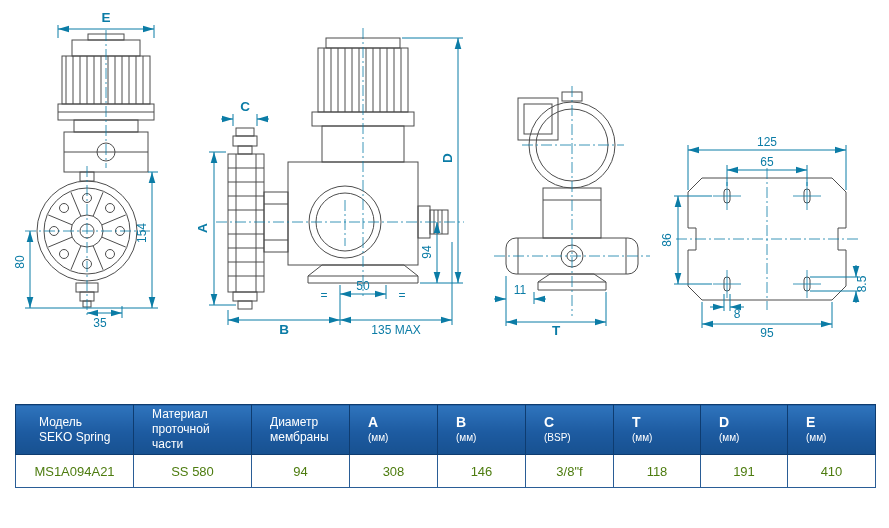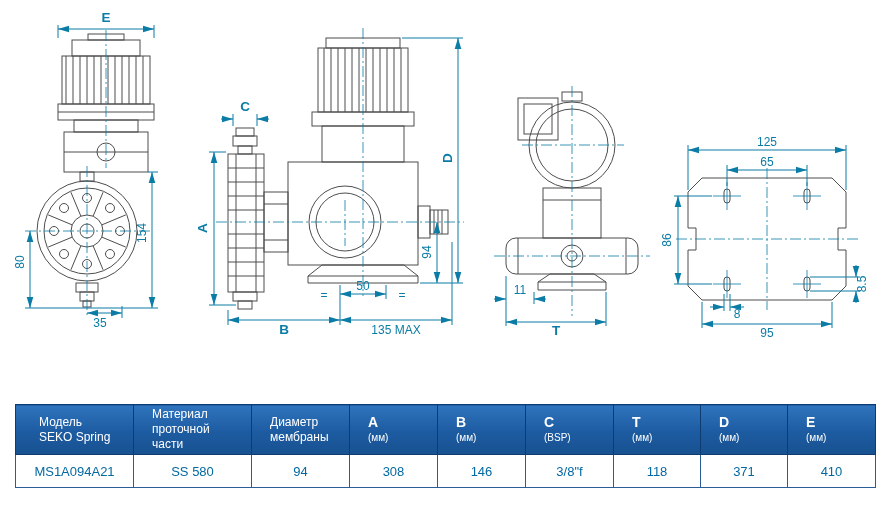--- a/index.html
+++ b/index.html
@@ -7,21 +7,21 @@
   .sheet{position:absolute;top:0;left:0;width:889px;height:528px;background:#fff}
   svg.draw{position:absolute;top:0;left:0}
   .dln{stroke:#4d4d4d;stroke-width:1;fill:none}
   .dim{stroke:#0b7ca6;stroke-width:1;fill:none}
   .cl{stroke:#0b7ca6;stroke-width:.8;fill:none;stroke-dasharray:11 3 2 3}
   .clx{stroke:#0b7ca6;stroke-width:.8;fill:none}
   .dimt{fill:#0b7ca6;font-size:12px;font-family:"Liberation Sans",sans-serif}
   .dimb{font-size:13.5px;font-weight:bold}
   table.spec{position:absolute;left:15px;top:404px;width:860px;border-collapse:collapse;table-layout:fixed}
   .spec th{background:linear-gradient(180deg,#2f74bd 0%,#1d5ba1 55%,#175190 100%);color:#fff;font-weight:normal;height:28px;border:1px solid #0e3c70;vertical-align:middle;padding:2px 18px}
-  .spec td{height:33px;border:1px solid #2a5d96;text-align:center;font-size:13px;color:#0369a1;background:#fff;vertical-align:middle}
+  .spec td{height:33px;border:1px solid #2a5d96;text-align:center;font-size:13px;color:#4d7c0f;background:#fff;vertical-align:middle}
   .l1,.l2{font-size:12px;line-height:15px;text-align:left}
   .bold{font-weight:normal}
   .hletter{font-size:14px;font-weight:bold}
   .hsub{font-size:10px}
   th.left .l1,th.left .l2{text-align:left;padding-left:5px}
 </style>
 </head>
 <body>
 
 <div class="sheet">
@@ -304,19 +304,19 @@
   </thead>
   <tbody>
     <tr>
       <td>MS1A094A21</td>
       <td>SS 580</td>
       <td>94</td>
       <td>308</td>
       <td>146</td>
       <td>3/8"f</td>
       <td>118</td>
-      <td>371</td>
+      <td>191</td>
       <td>410</td>
     </tr>
   </tbody>
 </table>
 
 </div>
 
 </body></html>

